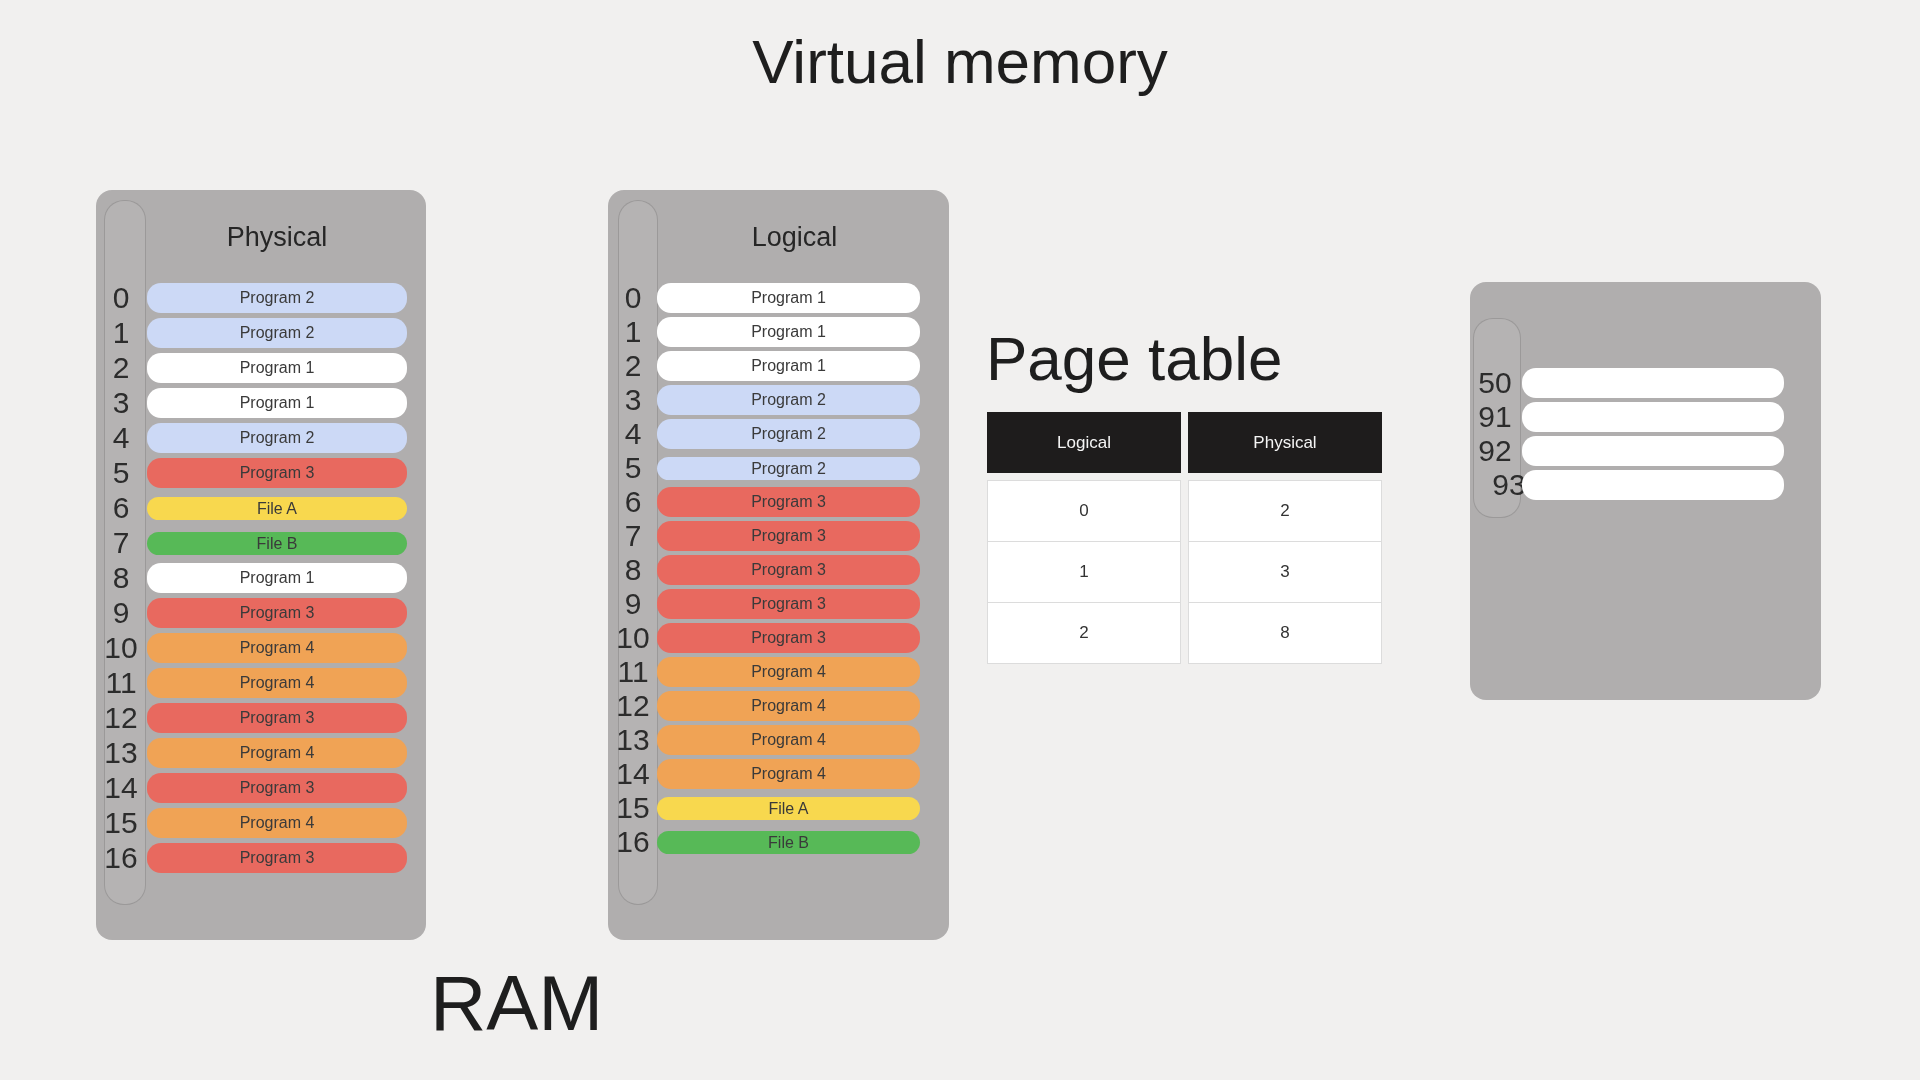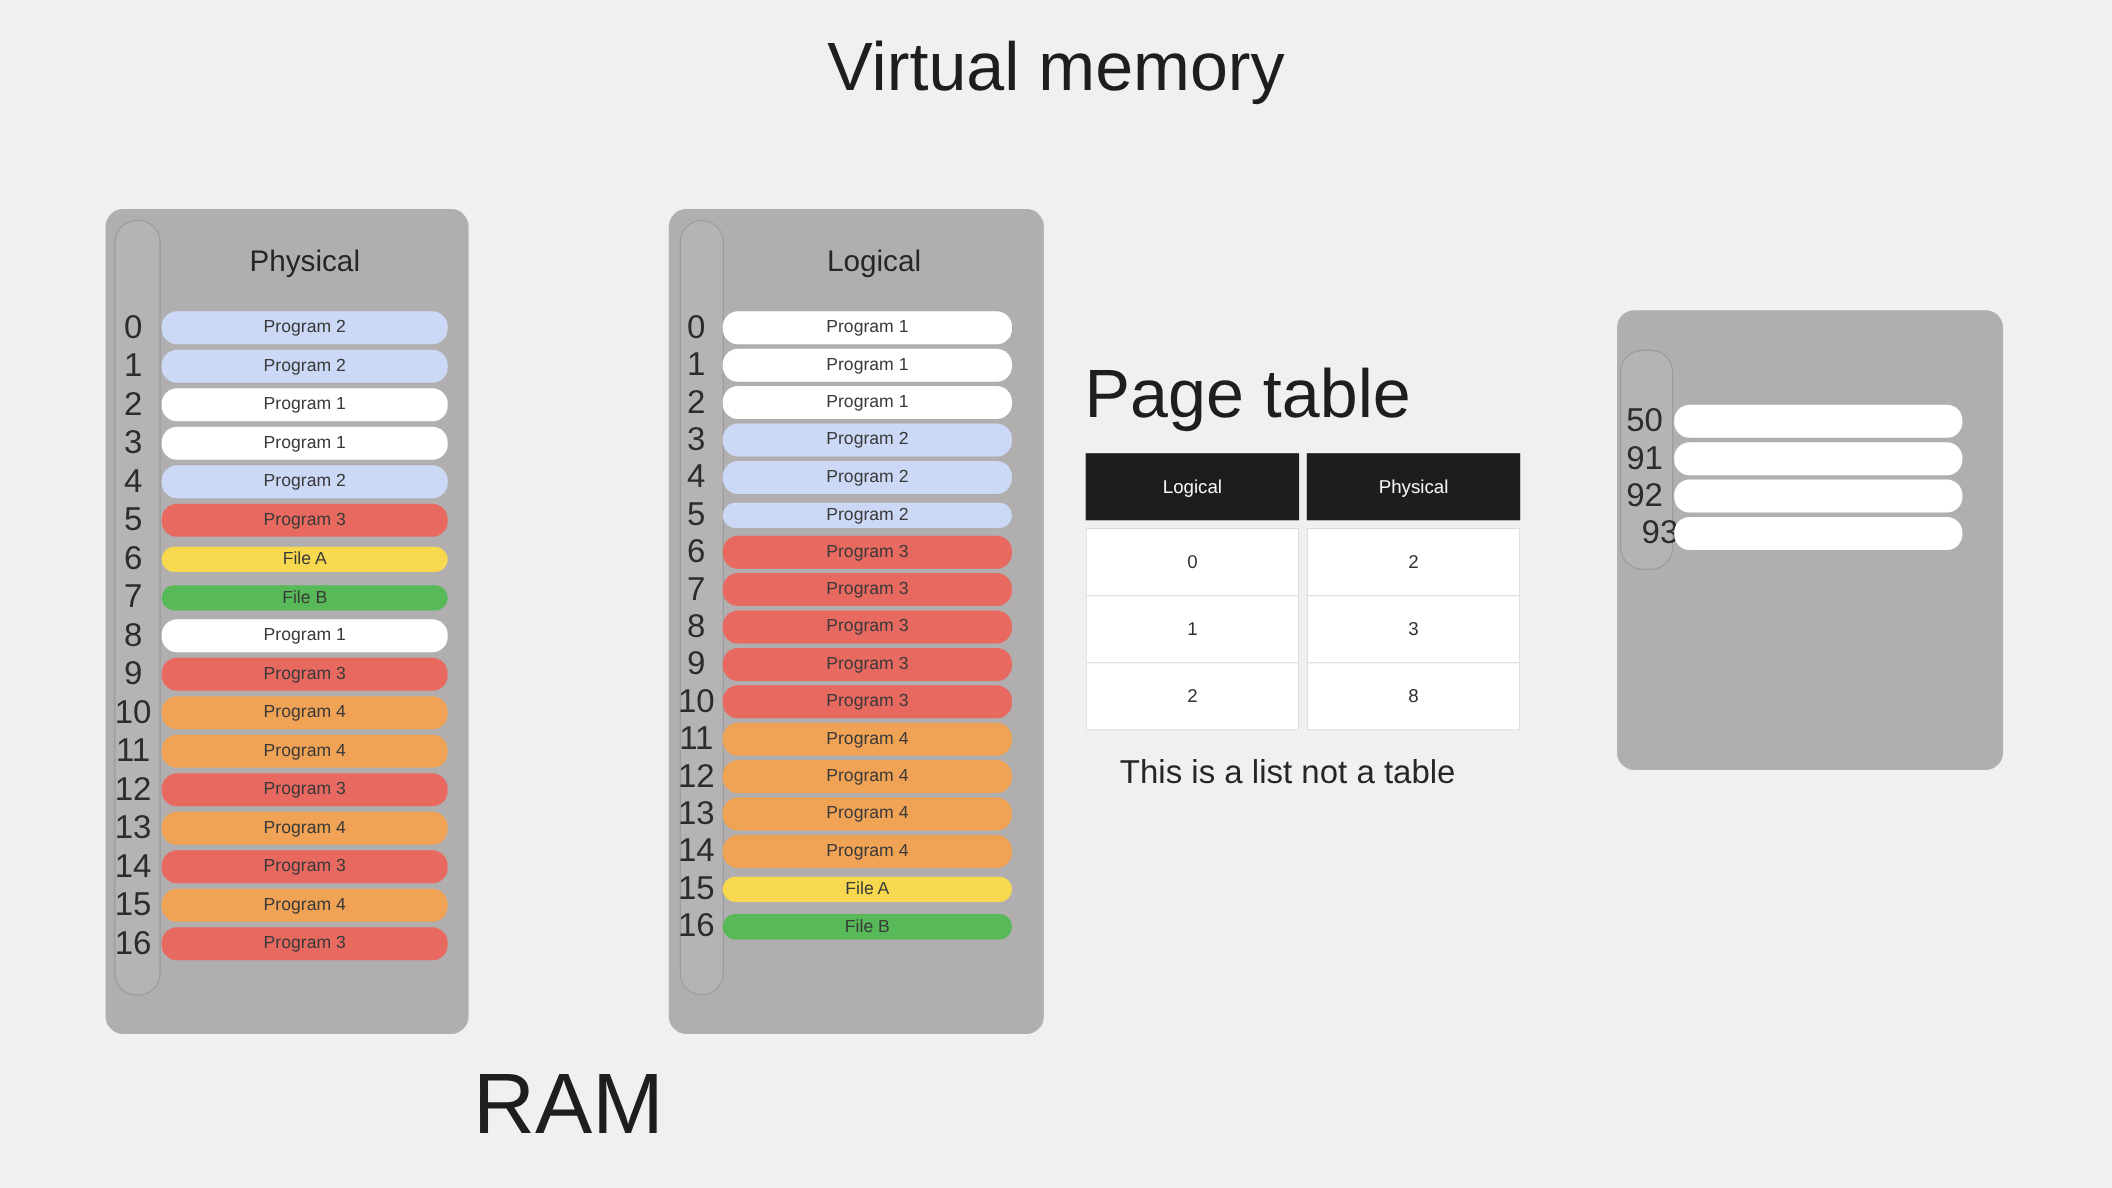--- a/index.html
+++ b/index.html
@@ -150,21 +150,20 @@
         <div class="pt-cell">1</div>
         <div class="pt-cell">2</div>
       </div>
       <div class="pt-col">
         <div class="pt-header">Physical</div>
         <div class="pt-cell">2</div>
         <div class="pt-cell">3</div>
         <div class="pt-cell">8</div>
       </div>
     </div>
-  <div class="pt-note" style="left:1018px;top:686px;">This is a list not a table</div>
 
   <div class="panel" id="disk-panel" style="left:1470px;top:282px;width:351px;height:418px;">
     <div class="gutter" style="left:3px;top:36px;width:48px;height:200px;"></div>
   <div class="idx" style="left: 0px; top: 86px;">50</div>
       <div class="pill" style="left: 52px; width: 262px; top: 86px; height: 30px; line-height: 30px; background: rgb(255, 255, 255);"></div>
       <div class="idx" style="left: 0px; top: 120px;">91</div>
       <div class="pill" style="left: 52px; width: 262px; top: 120px; height: 30px; line-height: 30px; background: rgb(255, 255, 255);"></div>
       <div class="idx" style="left: 0px; top: 154px;">92</div>
       <div class="pill" style="left: 52px; width: 262px; top: 154px; height: 30px; line-height: 30px; background: rgb(255, 255, 255);"></div>
       <div class="idx" style="left: 14px; top: 188px;">93</div>

